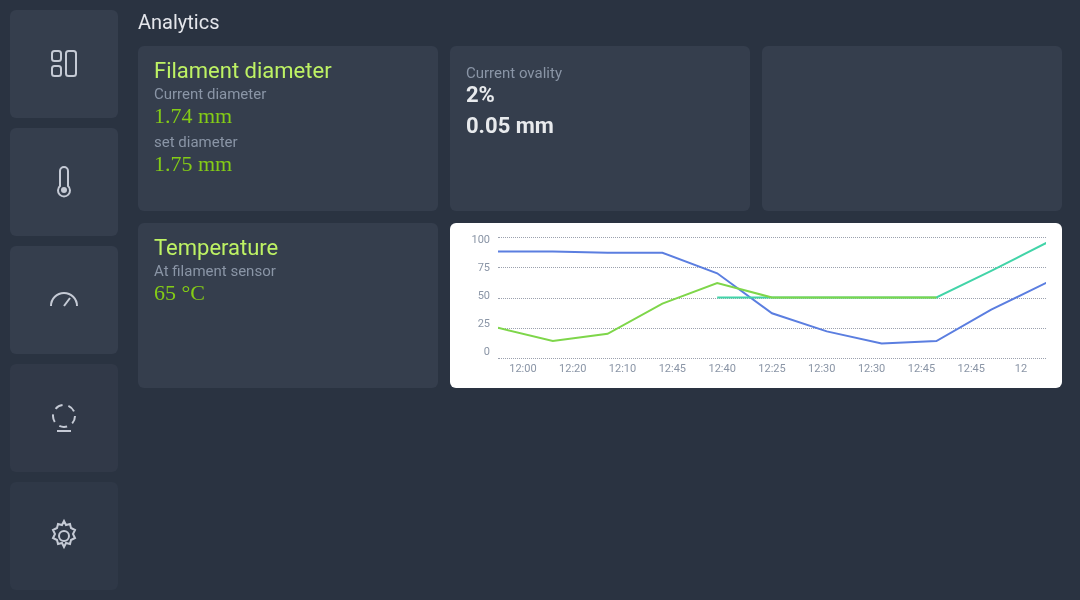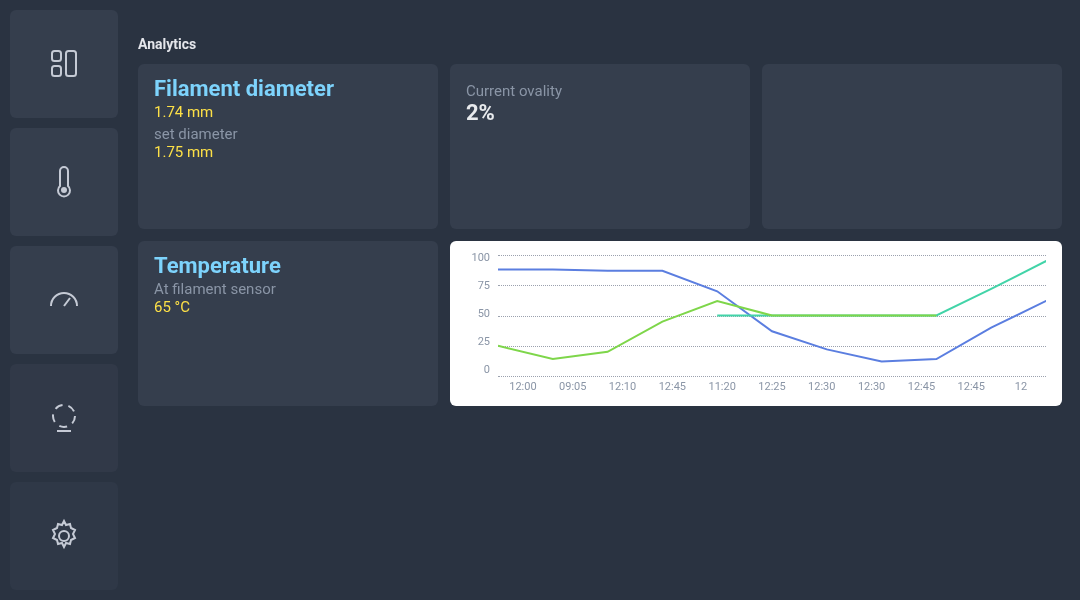--- a/index.html
+++ b/index.html
@@ -29,52 +29,52 @@
       justify-content: center;
       cursor: pointer;
     }
     .sidebar-item:nth-child(4) { background: #313948; }
     .sidebar-item:nth-child(5) { background: #2f3847; }
     .main {
       flex: 1;
       padding: 10px;
     }
     .page-title {
-      font-size: 14px;
-      font-weight: bold;
+      font-size: 20px;
+      font-weight: normal;
       color: #e4e6eb;
       margin-bottom: 12px;
-      margin-top: 26px;
     }
     .cards-row {
       display: flex;
       gap: 12px;
     }
     .card {
       background: #353e4d;
       border-radius: 6px;
       padding: 12px 16px;
       width: 300px;
       height: 165px;
     }
     .card-title {
       font-size: 22px;
-      font-weight: bold;
-      color: #7dd3fc;
+      font-weight: normal;
+      color: #bef264;
       margin-bottom: 2px;
     }
     .card-sublabel {
       font-size: 15px;
       color: #8a95a6;
       margin-bottom: 0px;
     }
     .card-value {
-      font-size: 15px;
-      color: #fde047;
+      font-size: 22px;
+      color: #84cc16;
       margin-bottom: 4px;
+      font-family: Liberation Serif, serif;
     }
     .card-value-big {
       font-size: 22px;
       color: #e8eaed;
       font-weight: bold;
       margin-bottom: 6px;
     }
     .row2 { margin-top: 12px; }
     .chart-card {
       background: #ffffff;
@@ -171,28 +171,30 @@
     </svg>
   </div>
 </div>
 
 <div class="main">
   <div class="page-title">Analytics</div>
 
   <div class="cards-row">
     <div class="card">
       <div class="card-title">Filament diameter</div>
+      <div class="card-sublabel">Current diameter</div>
       <div class="card-value">1.74 mm</div>
       <div class="card-sublabel">set diameter</div>
       <div class="card-value">1.75 mm</div>
     </div>
 
     <div class="card" style="padding-top:18px">
       <div class="card-sublabel">Current ovality</div>
       <div class="card-value-big">2%</div>
+      <div class="card-value-big">0.05 mm</div>
     </div>
 
     <div class="card"></div>
   </div>
 
   <div class="cards-row row2">
     <div class="card">
       <div class="card-title">Temperature</div>
       <div class="card-sublabel">At filament sensor</div>
       <div class="card-value">65 °C</div>
@@ -214,24 +216,24 @@
           <div class="grid-line" style="top:75%"></div>
           <div class="grid-line" style="top:100%"></div>
           <svg class="svg-lines" viewBox="0 0 550 120" preserveAspectRatio="none">
             <path id="series-0" fill="none" stroke-width="2" d="M 0 14.400000000000006 L 55 14.400000000000006 L 110 15.599999999999994 L 165 15.599999999999994 L 220 36 L 275 75.6 L 330 93.6 L 385 105.6 L 440 103.2 L 495 72 L 550 45.599999999999994 L 605 45.599999999999994" stroke="#5b7ee0"></path>
             <path id="series-1" fill="none" stroke-width="2" d="M 220 60 L 275 60 L 330 60 L 385 60 L 440 60 L 495 33.60000000000001 L 550 6 L 605 9.599999999999994 L 660 6 L 715 12" stroke="#42d4a8"></path>
             <path id="series-2" fill="none" stroke-width="2" d="M 0 90 L 55 103.2 L 110 96 L 165 66 L 220 45.599999999999994 L 275 60 L 330 60 L 385 60 L 440 60" stroke="#7ed64a"></path>
           </svg>
         </div>
         <div class="x-axis">
           <span class="x-tick">12:00</span>
-          <span class="x-tick">09:05</span>
+          <span class="x-tick">12:20</span>
           <span class="x-tick">12:10</span>
           <span class="x-tick">12:45</span>
-          <span class="x-tick">11:20</span>
+          <span class="x-tick">12:40</span>
           <span class="x-tick">12:25</span>
           <span class="x-tick">12:30</span>
           <span class="x-tick">12:30</span>
           <span class="x-tick">12:45</span>
           <span class="x-tick">12:45</span>
           <span class="x-tick">12</span>
         </div>
       </div>
     </div>
   </div>

